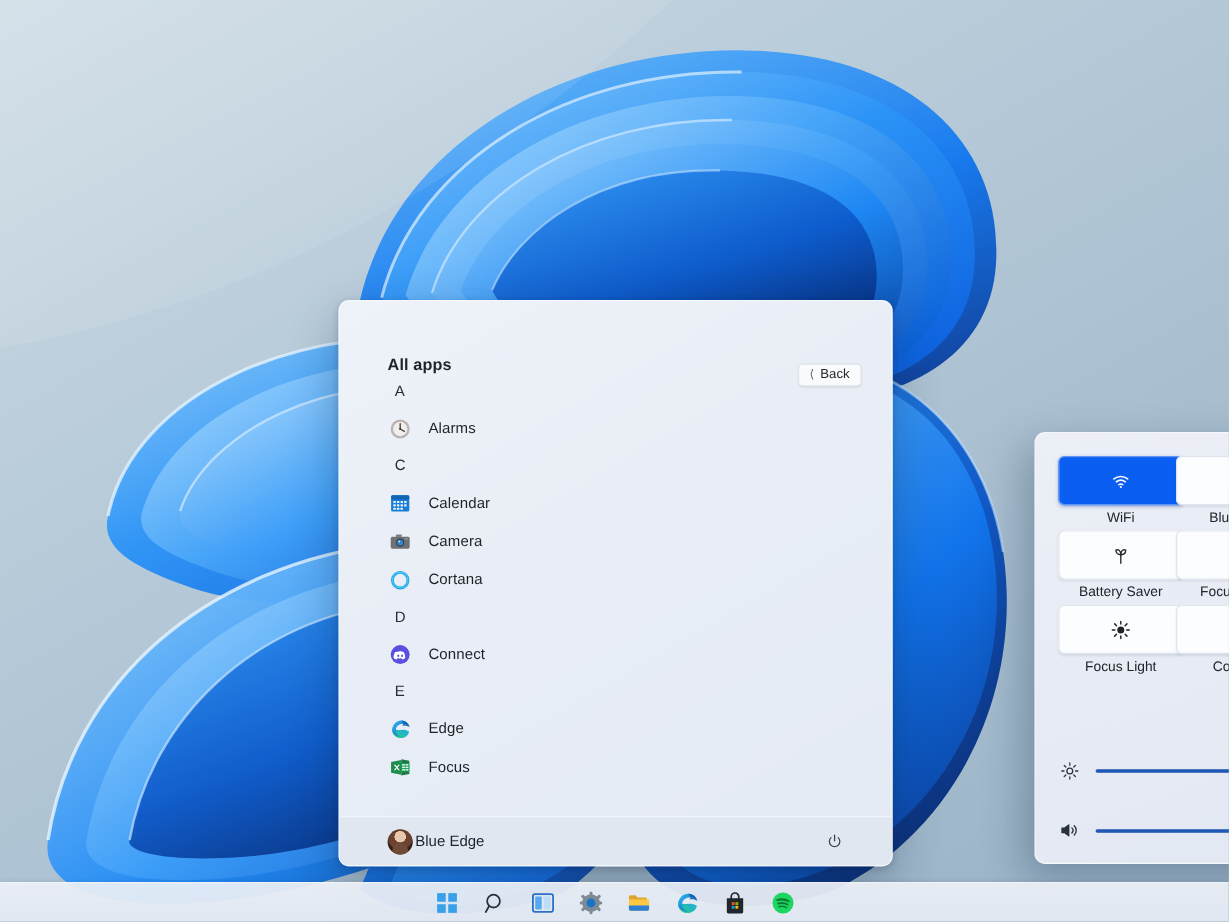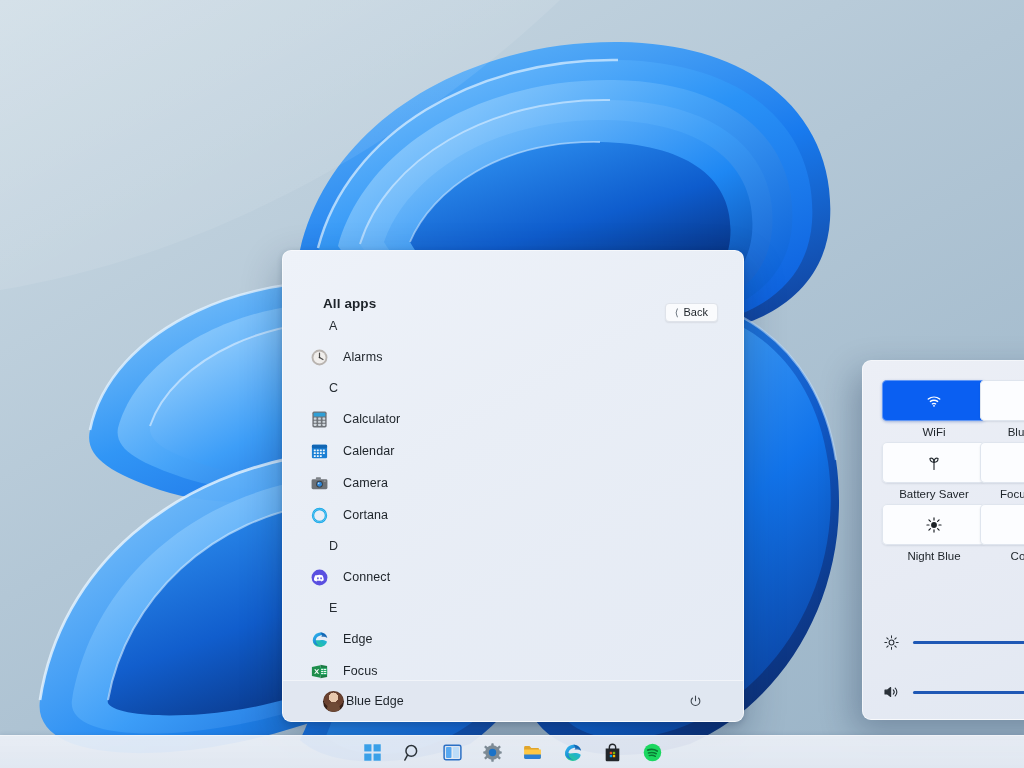--- a/index.html
+++ b/index.html
@@ -53,21 +53,21 @@
     position:absolute; left:0; top:60px; right:0; bottom:41px;
     overflow:hidden;
   }
   .letter-row {
     height:30px; display:flex; align-items:center;
     padding-left:46px;
     font-size:12.5px; color:#272d33;
   }
   .app-row {
     height:32px; display:flex; align-items:center;
-    padding-left:27px; gap:14px;
+    padding-left:41px; gap:14px;
     cursor:pointer;
   }
   .app-row .name {
     font-size:12.5px; color:#1d2329; letter-spacing:.1px;
   }
   .app-ico { width:19px; height:19px; flex:0 0 19px; position:relative; }
 
   #sm-footer {
     position:absolute; left:0; right:0; bottom:0; height:41px;
     background:rgba(223,230,240,.78);
@@ -282,38 +282,20 @@
         <span class="app-ico"><svg width="19" height="19" viewBox="0 0 24 24">
             <circle cx="12" cy="12" r="10" fill="#b9b4b0"></circle>
                 <circle cx="12" cy="12" r="7.6" fill="#f0eeec"></circle>
                 <path d="M12 12 L12 6.4" stroke="#4a4a4a" stroke-width="1.5" stroke-linecap="round"></path>
                 <path d="M12 12 L16.4 14.6" stroke="#4a4a4a" stroke-width="1.5" stroke-linecap="round"></path>
                 <circle cx="12" cy="12" r="1" fill="#333"></circle>
           </svg></span>
         <span class="name">Alarms</span>
       </div>
       <div class="letter-row">C</div>
-      <div class="app-row">
-        <span class="app-ico"><svg width="19" height="19" viewBox="0 0 24 24">
-            <rect x="3" y="2" width="18" height="20" rx="2" fill="#6f7378"></rect>
-                <rect x="4.6" y="3.6" width="14.8" height="4.6" rx="1" fill="#2f9fd6"></rect>
-                <g fill="#cfd6dc">
-                  <rect x="4.8" y="9.6" width="3.4" height="2.7" rx=".5"></rect>
-                  <rect x="10.3" y="9.6" width="3.4" height="2.7" rx=".5"></rect>
-                  <rect x="15.8" y="9.6" width="3.4" height="2.7" rx=".5"></rect>
-                  <rect x="4.8" y="13.5" width="3.4" height="2.7" rx=".5"></rect>
-                  <rect x="10.3" y="13.5" width="3.4" height="2.7" rx=".5"></rect>
-                  <rect x="15.8" y="13.5" width="3.4" height="2.7" rx=".5"></rect>
-                  <rect x="4.8" y="17.4" width="3.4" height="2.7" rx=".5"></rect>
-                  <rect x="10.3" y="17.4" width="3.4" height="2.7" rx=".5"></rect>
-                  <rect x="15.8" y="17.4" width="3.4" height="2.7" rx=".5"></rect>
-                </g>
-          </svg></span>
-        <span class="name">Calculator</span>
-      </div>
       <div class="app-row">
         <span class="app-ico"><svg width="19" height="19" viewBox="0 0 24 24">
             <rect x="2.4" y="3.4" width="19.2" height="17.2" rx="1.6" fill="#1a7fd4"></rect>
                 <rect x="2.4" y="3.4" width="19.2" height="4.4" rx="1.6" fill="#1166b4"></rect>
                 <g fill="#ffffff" opacity=".93">
                   <rect x="4.8" y="9.4" width="2.5" height="2.2" rx=".4"></rect>
                   <rect x="8.6" y="9.4" width="2.5" height="2.2" rx=".4"></rect>
                   <rect x="12.4" y="9.4" width="2.5" height="2.2" rx=".4"></rect>
                   <rect x="16.2" y="9.4" width="2.5" height="2.2" rx=".4"></rect>
                   <rect x="4.8" y="13" width="2.5" height="2.2" rx=".4"></rect>
@@ -471,21 +453,21 @@
           <span>
             <svg width="18" height="18" viewBox="0 0 24 24">
               <circle cx="12" cy="12" r="3.9" fill="#1d2328"></circle>
                 <g stroke="#1d2328" stroke-width="1.6" stroke-linecap="round">
                   <path d="M12 2.6v2.8M12 18.6v2.8M2.6 12h2.8M18.6 12h2.8"></path>
                   <path d="M5.2 5.2l2 2M16.8 16.8l2 2M18.8 5.2l-2 2M7.2 16.8l-2 2"></path>
                 </g>
             </svg>
           </span>
         </div>
-        <div class="qs-label">Night Blue</div>
+        <div class="qs-label">Focus Light</div>
       </div>
       <div class="qs-cell">
         <div class="qs-tile">
           <span>
             <svg width="18" height="18" viewBox="0 0 24 24">
               <rect x="2.6" y="5.4" width="14.6" height="10.4" rx="1.6" fill="none" stroke="#22282e" stroke-width="1.6"></rect>
                 <path d="M9.6 18.8h10.2" stroke="#22282e" stroke-width="1.6" stroke-linecap="round"></path>
                 <path d="M13.8 9.2a5.6 5.6 0 0 1 5.6 5.6" fill="none" stroke="#22282e" stroke-width="1.6" stroke-linecap="round"></path>
                 <circle cx="13.6" cy="14.9" r="1.2" fill="#22282e"></circle>
             </svg>

